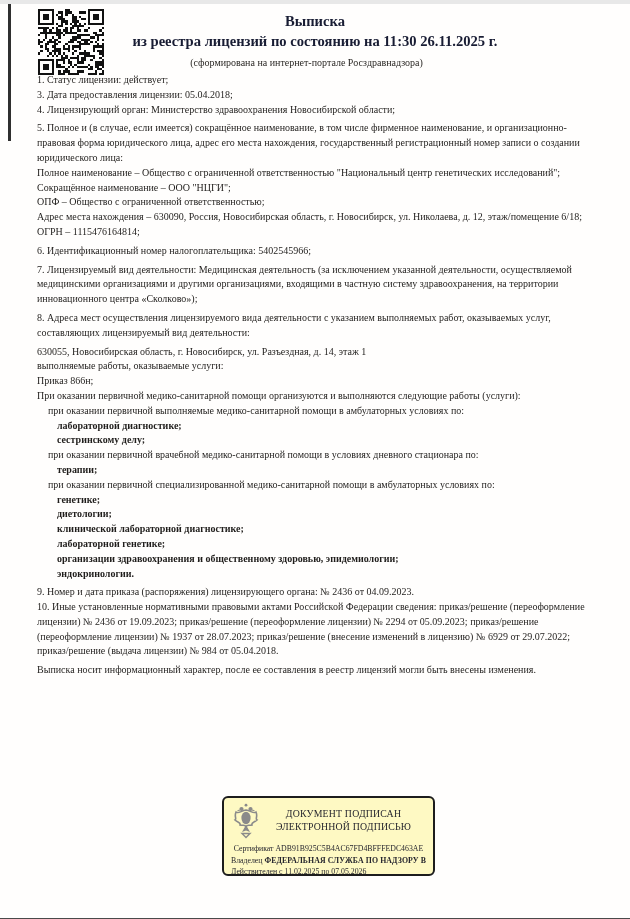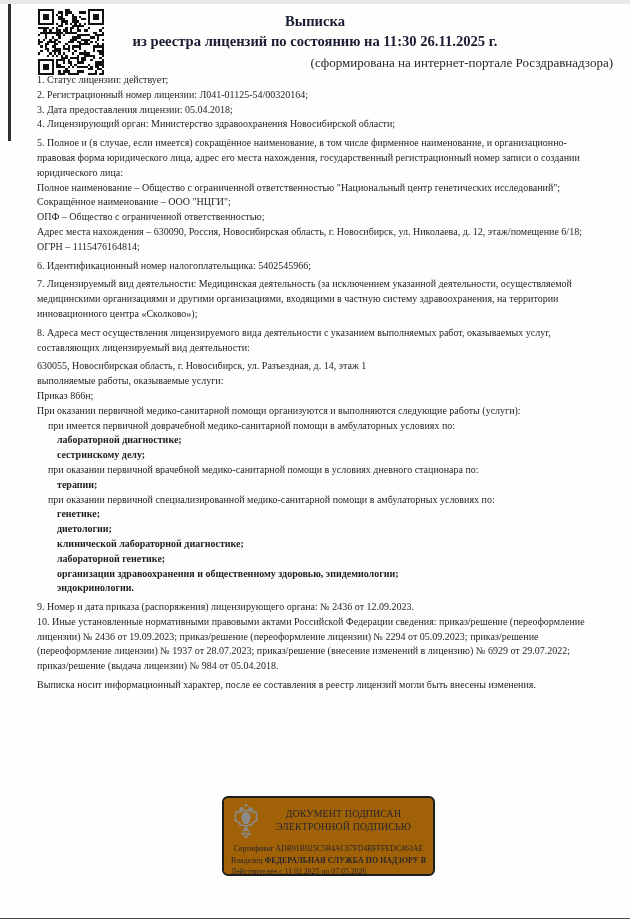--- a/index.html
+++ b/index.html
@@ -17,36 +17,36 @@
   .edge-bottom{position:absolute;left:0;top:914px;width:630px;height:3px;background:#4a4a4a;}
 
   
   .qr{position:absolute;left:37px;top:5px;width:68px;height:66px;}
 
   
   .header{padding-top:7px;text-align:center;}
   .title-line{font-weight:bold;font-size:14.6px;line-height:20px;color:#181c33;}
   .formation-note{
     margin-top:5px;padding-right:17px;
-    text-align:right;font-size:13px;color:#2a2724;line-height:13px;
+    font-size:10px;color:#2a2724;line-height:13px;
   }
 
   
   .content{margin:4px 31px 0 37px;width:562px;font-size:10px;line-height:14.8px;}
   .para{margin:0;}
   .para.gap{margin-top:4px;}
   .para.indent-1{text-indent:11px;}
   .para.indent-2{text-indent:20px;font-weight:bold;}
 
   
   .stamp{
     position:absolute;left:222px;top:792px;
     width:213px;height:80px;
     border:2px solid #1d1d1d;border-radius:6px;
-    background:#a16207;box-sizing:border-box;
+    background:#fef9c3;box-sizing:border-box;
     padding:4px 7px 19px 7px;
   }
   .stamp-head{display:flex;align-items:center;}
   .stamp-emblem{width:30px;height:37px;flex:0 0 30px;}
   .stamp-title{
     flex:1;text-align:center;font-size:9.8px;line-height:12.5px;
     letter-spacing:.2px;color:#26262e;white-space:nowrap;
   }
   .stamp-small{
     font-size:7.8px;line-height:11.5px;color:#26262e;
@@ -68,49 +68,48 @@
     </svg>
 
   <div class="header">
     <div class="title-line">Выписка</div>
     <div class="title-line">из реестра лицензий по состоянию на 11:30 26.11.2025 г.</div>
     <div class="formation-note">(сформирована на интернет-портале Росздравнадзора)</div>
   </div>
 
   <div class="content" id="paragraphs">
       <p class="para indent-0">1. Статус лицензии: действует;</p>
-      <p class="para indent-0">2. Регистрационный номер лицензии: Л041-01125-54/00320164;</p>
       <p class="para indent-0">3. Дата предоставления лицензии: 05.04.2018;</p>
       <p class="para indent-0">4. Лицензирующий орган: Министерство здравоохранения Новосибирской области;</p>
       <p class="para indent-0 gap">5. Полное и (в случае, если имеется) сокращённое наименование, в том числе фирменное наименование, и организационно-правовая форма юридического лица, адрес его места нахождения, государственный регистрационный номер записи о создании юридического лица:</p>
       <p class="para indent-0">Полное наименование – Общество с ограниченной ответственностью "Национальный центр генетических исследований";</p>
       <p class="para indent-0">Сокращённое наименование – ООО "НЦГИ";</p>
       <p class="para indent-0">ОПФ – Общество с ограниченной ответственностью;</p>
       <p class="para indent-0">Адрес места нахождения – 630090, Россия, Новосибирская область, г. Новосибирск, ул. Николаева, д. 12, этаж/помещение 6/18;</p>
       <p class="para indent-0">ОГРН – 1115476164814;</p>
       <p class="para indent-0 gap">6. Идентификационный номер налогоплательщика: 5402545966;</p>
       <p class="para indent-0 gap">7. Лицензируемый вид деятельности: Медицинская деятельность (за исключением указанной деятельности, осуществляемой медицинскими организациями и другими организациями, входящими в частную систему здравоохранения, на территории инновационного центра «Сколково»);</p>
       <p class="para indent-0 gap">8. Адреса мест осуществления лицензируемого вида деятельности с указанием выполняемых работ, оказываемых услуг, составляющих лицензируемый вид деятельности:</p>
       <p class="para indent-0 gap">630055, Новосибирская область, г. Новосибирск, ул. Разъездная, д. 14, этаж 1</p>
       <p class="para indent-0">выполняемые работы, оказываемые услуги:</p>
       <p class="para indent-0">Приказ 866н;</p>
       <p class="para indent-0">При оказании первичной медико-санитарной помощи организуются и выполняются следующие работы (услуги):</p>
-      <p class="para indent-1">при имеется первичной доврачебной медико-санитарной помощи в амбулаторных условиях по:</p>
+      <p class="para indent-1">при оказании первичной выполняемые медико-санитарной помощи в амбулаторных условиях по:</p>
       <p class="para indent-2">лабораторной диагностике;</p>
       <p class="para indent-2">сестринскому делу;</p>
       <p class="para indent-1">при оказании первичной врачебной медико-санитарной помощи в условиях дневного стационара по:</p>
       <p class="para indent-2">терапии;</p>
       <p class="para indent-1">при оказании первичной специализированной медико-санитарной помощи в амбулаторных условиях по:</p>
       <p class="para indent-2">генетике;</p>
       <p class="para indent-2">диетологии;</p>
       <p class="para indent-2">клинической лабораторной диагностике;</p>
       <p class="para indent-2">лабораторной генетике;</p>
       <p class="para indent-2">организации здравоохранения и общественному здоровью, эпидемиологии;</p>
       <p class="para indent-2">эндокринологии.</p>
-      <p class="para indent-0 gap">9. Номер и дата приказа (распоряжения) лицензирующего органа: № 2436 от 12.09.2023.</p>
+      <p class="para indent-0 gap">9. Номер и дата приказа (распоряжения) лицензирующего органа: № 2436 от 04.09.2023.</p>
       <p class="para indent-0">10. Иные установленные нормативными правовыми актами Российской Федерации сведения: приказ/решение (переоформление лицензии) № 2436 от 19.09.2023; приказ/решение (переоформление лицензии) № 2294 от 05.09.2023; приказ/решение (переоформление лицензии) № 1937 от 28.07.2023; приказ/решение (внесение изменений в лицензию) № 6929 от 29.07.2022; приказ/решение (выдача лицензии) № 984 от 05.04.2018.</p>
       <p class="para indent-0 gap">Выписка носит информационный характер, после ее составления в реестр лицензий могли быть внесены изменения.</p>
     </div>
 
   <div class="stamp">
     <div class="stamp-head">
       <svg class="stamp-emblem" viewBox="0 0 30 37">
         <g fill="#8a8a8a">
           <circle cx="15" cy="3.2" r="1.4"></circle>
           <circle cx="10.5" cy="7" r="2.1"></circle>

